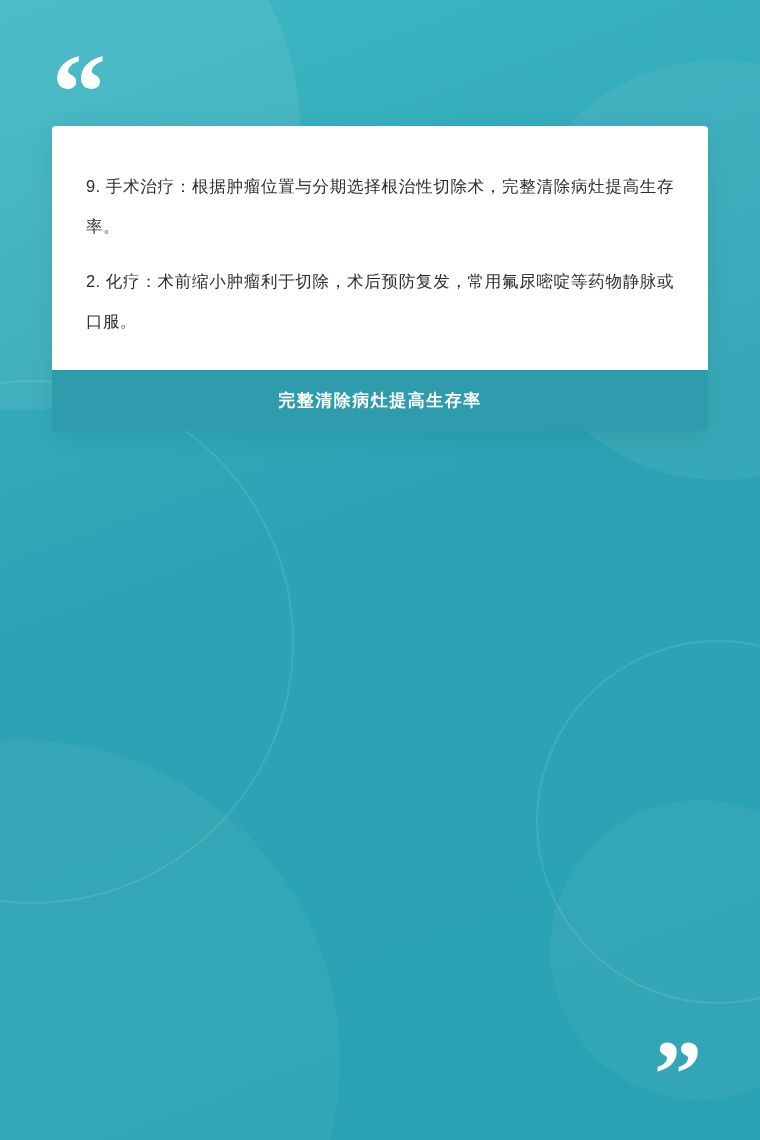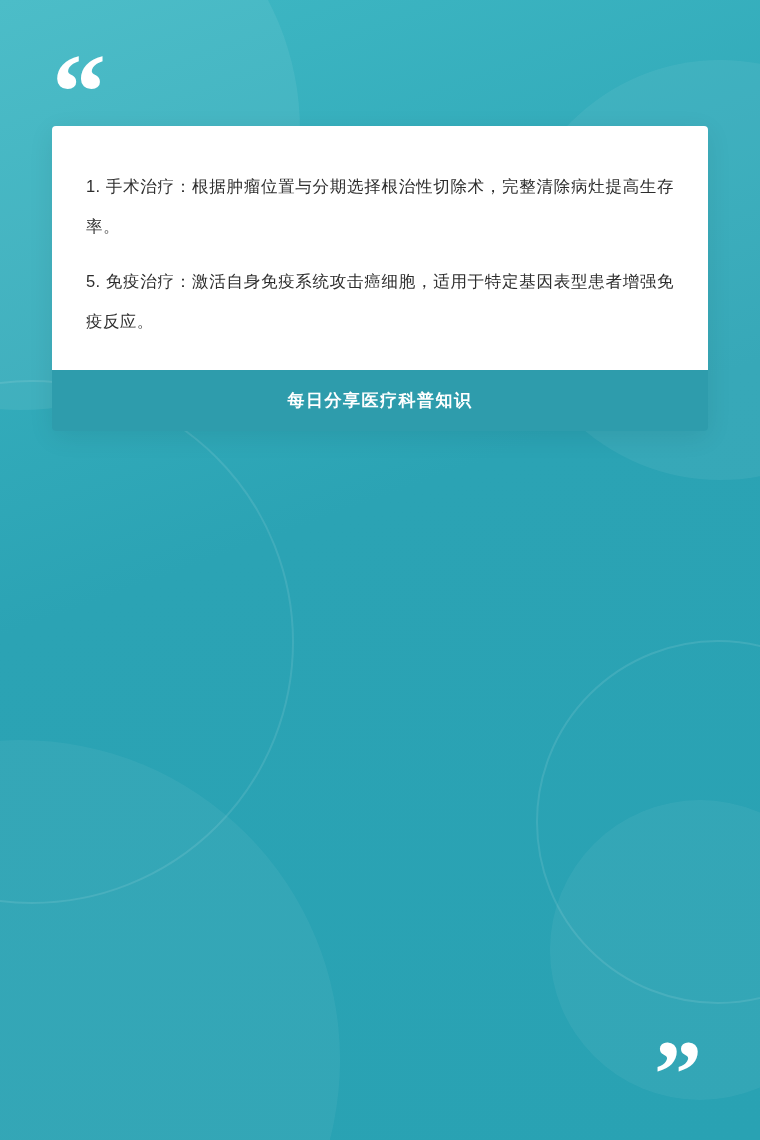--- a/index.html
+++ b/index.html
@@ -148,25 +148,25 @@
   <div class="blob blob-4"></div>
   <div class="arc arc-1"></div>
   <div class="arc arc-2"></div>
 
   <div class="quote-open">“</div>
 
   <div class="card">
 
 
     <div class="card-body">
-      <p class="para">1. 手术治疗：根据肿瘤位置与分期选择根治性切除术，完整清除病灶提高生存率。</p>
-      <p class="para">5. 免疫治疗：激活自身免疫系统攻击癌细胞，适用于特定基因表型患者增强免疫反应。</p>
+      <p class="para">9. 手术治疗：根据肿瘤位置与分期选择根治性切除术，完整清除病灶提高生存率。</p>
+      <p class="para">2. 化疗：术前缩小肿瘤利于切除，术后预防复发，常用氟尿嘧啶等药物静脉或口服。</p>
     </div>
 
     <div class="card-footer">
-      <span class="footer-text">每日分享医疗科普知识</span>
+      <span class="footer-text">完整清除病灶提高生存率</span>
     </div>
 
   </div>
 
   <div class="quote-close">”</div>
 
 </div>
 
 </body></html>

